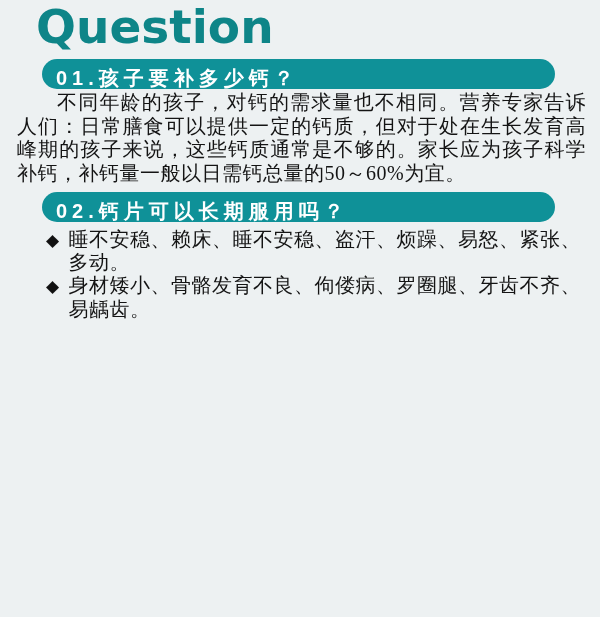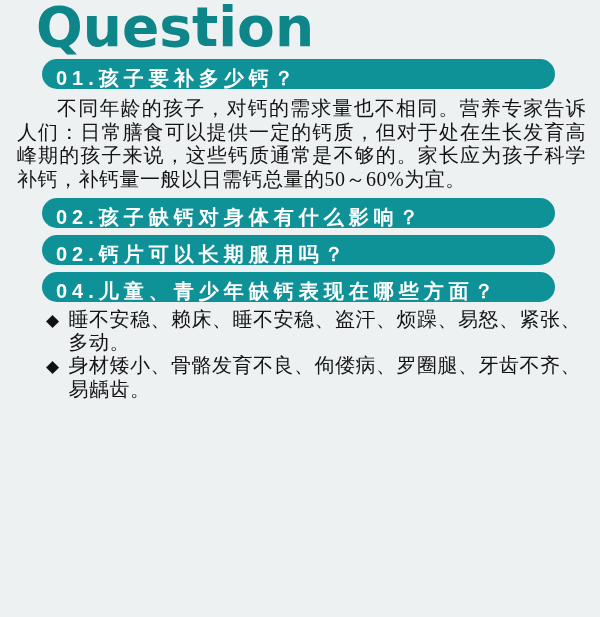--- a/index.html
+++ b/index.html
@@ -17,42 +17,42 @@
     width: 600px;
     height: 617px;
     position: relative;
   }
   .page-title {
     margin: 0;
     padding: 2px 0 0 36px;
     color: #0e8588;
     font-family: "DejaVu Sans", "Liberation Sans", sans-serif;
     font-weight: bold;
-    font-size: 55px;
+    font-size: 47px;
     line-height: 50px;
     letter-spacing: 0px;
   }
   .section-heading {
     margin: 7px 0 0 42px;
     width: 513px;
     height: 30px;
     box-sizing: border-box;
     background: #0f9198;
     border-radius: 19px;
     color: #ffffff;
     font-weight: bold;
     font-size: 20px;
     line-height: 38px;
     letter-spacing: 5px;
     padding-left: 14px;
     white-space: nowrap;
     overflow: hidden;
   }
   .section-body {
-    margin: 8px 14px 0 17px;
+    margin: 2px 14px 0 17px;
     font-family: "Liberation Serif", "DejaVu Serif", serif;
     color: #141414;
     font-size: 20px;
     line-height: 23.5px;
     text-align: justify;
     text-indent: 2em;
     letter-spacing: 0.5px;
   }
   .bullet-list {
     margin: 6px 14px 0 46px;
@@ -80,29 +80,27 @@
 <div class="page">
 
   <h1 class="page-title">Question</h1>
 
   <section>
     <div class="section-heading">01.孩子要补多少钙？</div>
     <p class="section-body">不同年龄的孩子，对钙的需求量也不相同。营养专家告诉人们：日常膳食可以提供一定的钙质，但对于处在生长发育高峰期的孩子来说，这些钙质通常是不够的。家长应为孩子科学补钙，补钙量一般以日需钙总量的50～60%为宜。</p>
   </section>
 
   <section>
-    <div class="section-heading">02.孩子缺钙对身体有什么影响？</div>
   </section>
 
   <section>
     <div class="section-heading">02.钙片可以长期服用吗？</div>
   </section>
 
   <section>
-    <div class="section-heading">04.儿童、青少年缺钙表现在哪些方面？</div>
     <div class="bullet-list">
       <div class="bullet-row">
         <span class="bullet-icon">◆</span>
         <span>睡不安稳、赖床、睡不安稳、盗汗、烦躁、易怒、紧张、多动。</span>
       </div>
       <div class="bullet-row">
         <span class="bullet-icon">◆</span>
         <span>身材矮小、骨骼发育不良、佝偻病、罗圈腿、牙齿不齐、易龋齿。</span>
       </div>
 

